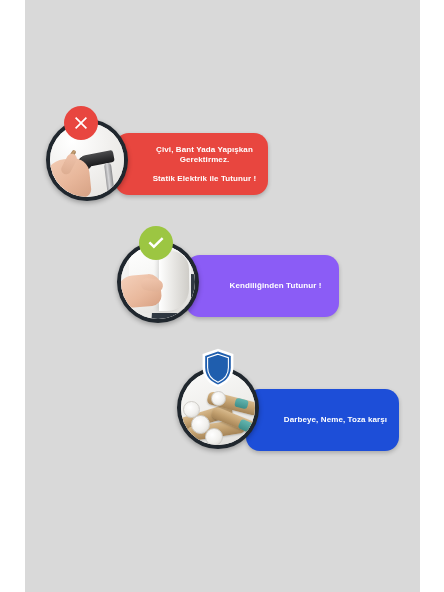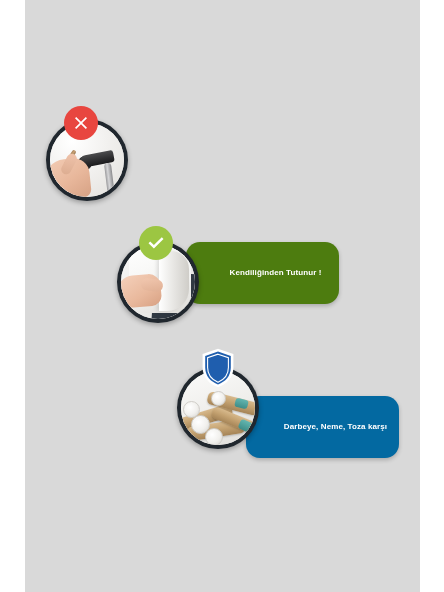--- a/index.html
+++ b/index.html
@@ -51,22 +51,22 @@
     padding: 9px 8px 9px 34px;
     display: flex;
     flex-direction: column;
     justify-content: center;
     align-items: center;
     text-align: center;
     color: #ffffff;
     box-shadow: 0 2px 4px rgba(0,0,0,0.22);
   }
   .feature-1 .banner { background: #e8463f; top: 29px; height: 62px; }
-  .feature-2 .banner { background: #4d7c0f; top: 16px; height: 61px; }
-  .feature-3 .banner { background: #0369a1; top: 44px; height: 57px; }
+  .feature-2 .banner { background: #8b5cf6; top: 29px; height: 61px; }
+  .feature-3 .banner { background: #1d4ed8; top: 37px; height: 57px; }
 
   .banner-line {
     font-size: 8px;
     font-weight: bold;
     line-height: 1.25;
     letter-spacing: 0.1px;
     white-space: pre-line;
   }
   .banner-line.primary { margin-bottom: 0; }
   .banner-line.secondary { margin-top: 9px; }
@@ -260,20 +260,25 @@
 </style>
 </head>
 <body>
 
 <div id="infographic">
 
   <div class="backdrop"></div>
 
   <div class="feature feature-1">
 
+    <div class="banner">
+      <div class="banner-line primary">Çivi, Bant Yada Yapışkan
+Gerektirmez.</div>
+      <div class="banner-line secondary">Statik Elektrik ile Tutunur !</div>
+    </div>
 
     <div class="photo-wrap">
       <div class="photo-ring"></div>
       <div class="photo-inner">
         <div class="ph1-bg"></div>
         <div class="ph1-hammer-claw"></div>
         <div class="ph1-hammer-head"></div>
         <div class="ph1-hammer-handle"></div>
         <div class="ph1-sleeve"></div>
         <div class="ph1-hand"></div>

